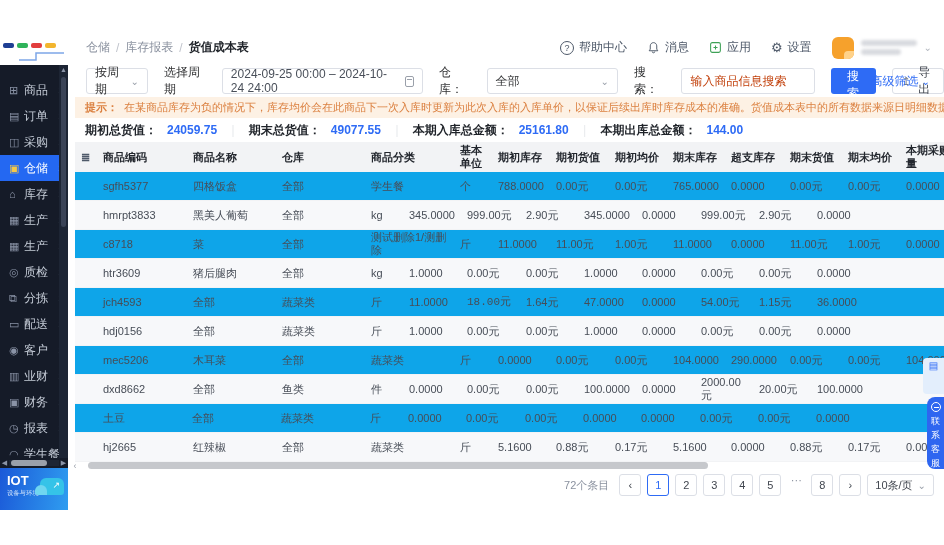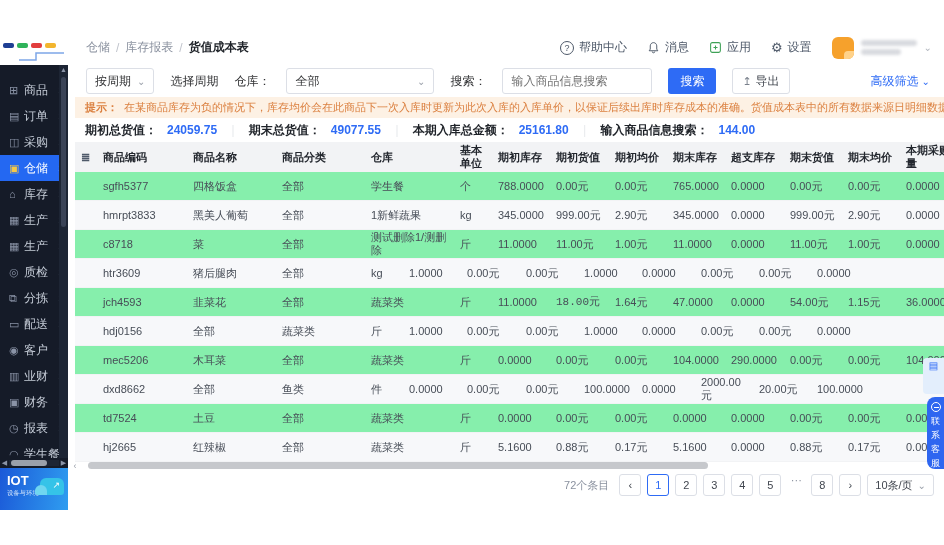--- a/index.html
+++ b/index.html
@@ -55,21 +55,21 @@
   .chev { color:#b2b7bf; font-size:10px; }
 
   
   .filter-row { position:absolute; left:70px; top:66px; width:874px; height:30px; display:flex; align-items:center; gap:16px; padding-left:16px; font-size:12px; }
   .fr-box { height:26px; border:1px solid #dcdfe6; border-radius:3px; display:flex; align-items:center; padding:0 8px; gap:6px; background:#fff; }
   .fr-label { color:#303133; }
   .date-box { width:228px; justify-content:space-between; color:#494f59; }
   .cal-icon { width:11px; height:11px; border:1px solid #9aa0aa; border-radius:2px; position:relative; }
   .cal-icon:before { content:""; position:absolute; left:1px; top:2px; right:1px; border-top:1px solid #9aa0aa; }
   .wh-select { width:148px; justify-content:space-between; }
-  .search-input { width:150px; color:#737373; }
+  .search-input { width:150px; color:#c2410c; }
   .btn-primary { height:26px; padding:0 12px; background:#2e6bf5; color:#fff; border:none; border-radius:3px; font-size:12px; cursor:pointer; }
   .btn-plain { height:26px; padding:0 9px; background:#fff; border:1px solid #dcdfe6; border-radius:3px; font-size:12px; color:#41464f; display:flex; align-items:center; gap:4px; cursor:pointer; }
   .adv-filter { position:absolute; right:14px; color:#2e6bf5; display:flex; align-items:center; gap:3px; cursor:pointer; }
   .dd-arrow { font-size:10px; color:#9aa0aa; }
 
   
   .notice { position:absolute; left:75px; top:97px; width:869px; height:21px; background:#fdf1e4; display:flex; align-items:center; padding-left:10px; font-size:11px; color:#db8040; white-space:nowrap; overflow:hidden; }
   .notice b { margin-right:6px; font-weight:bold; }
 
   
@@ -77,21 +77,21 @@
   .sum-label { color:#1f2329; font-weight:bold; }
   .sum-value { color:#2e6bf5; font-weight:bold; }
   .sum-sep { color:#e1e4e8; }
 
   
   .table-wrap { position:absolute; left:75px; top:142px; width:869px; overflow:hidden; }
   .thead { display:flex; background:#f2f3f5; height:30px; }
   .thead .cell { font-weight:bold; color:#23272e; font-size:11px; }
   .cell { flex:none; display:flex; align-items:center; padding:0 4px 0 8px; line-height:13px; font-size:11px; color:#474d57; overflow:hidden; }
   .cell.c0 { width:20px; padding:0 0 0 6px; }
-  .trow { display:flex; height:29px; border-bottom:1px solid #f2f3f5; background:#86efac; }
+  .trow { display:flex; height:29px; border-bottom:1px solid #f2f3f5; background:#0ea5e9; }
   .trow.alt { background:#f7f8fa; }
   .col-settings { color:#4e5969; font-size:11px; cursor:pointer; }
 
   
   .hscroll { position:absolute; left:70px; top:461px; width:874px; height:9px; display:flex; align-items:center; }
   .hscroll .arr { font-size:9px; color:#9aa0aa; width:10px; text-align:center; }
   .hscroll .track { flex:1; height:7px; position:relative; }
   .hscroll .thumb { position:absolute; left:8px; top:0; width:620px; height:7px; background:#c6c8cc; border-radius:4px; }
   .pagination { position:absolute; right:10px; top:473px; height:24px; display:flex; align-items:center; gap:6px; font-size:11px; }
   .pg-total { color:#8a919f; margin-right:4px; }
@@ -260,20 +260,24 @@
     </div>
   </div>
 </div>
 
 <div class="filter-row">
   <div class="fr-box">
     <span>按周期</span>
     <span class="dd-arrow">⌄</span>
   </div>
   <span class="fr-label">选择周期</span>
+  <div class="fr-box date-box">
+    <span>2024-09-25 00:00 – 2024-10-24 24:00</span>
+    <span class="cal-icon"></span>
+  </div>
   <span class="fr-label">仓库：</span>
   <div class="fr-box wh-select">
     <span>全部</span>
     <span class="dd-arrow">⌄</span>
   </div>
   <span class="fr-label">搜索：</span>
   <div class="fr-box search-input">
     <span>输入商品信息搜索</span>
   </div>
   <button class="btn-primary">搜索</button>
@@ -295,33 +299,33 @@
 <div class="summary">
     <span class="sum-label">期初总货值：</span>
     <span class="sum-value">24059.75</span>
     <span class="sum-sep">｜</span>
     <span class="sum-label">期末总货值：</span>
     <span class="sum-value">49077.55</span>
     <span class="sum-sep">｜</span>
     <span class="sum-label">本期入库总金额：</span>
     <span class="sum-value">25161.80</span>
     <span class="sum-sep">｜</span>
-    <span class="sum-label">输入商品信息搜索：</span>
+    <span class="sum-label">本期出库总金额：</span>
     <span class="sum-value">144.00</span>
   </div>
 
 <div class="table-wrap">
   <div class="thead">
       <div class="cell c0">
         <span class="col-settings">≣</span>
       </div>
       <div class="cell" style="width: 90px;">商品编码</div>
       <div class="cell" style="width: 89px;">商品名称</div>
+      <div class="cell" style="width: 89px;">仓库</div>
       <div class="cell" style="width: 89px;">商品分类</div>
-      <div class="cell" style="width: 89px;">仓库</div>
       <div class="cell" style="width: 38px;">基本单位</div>
       <div class="cell" style="width: 58px;">期初库存</div>
       <div class="cell" style="width: 59px;">期初货值</div>
       <div class="cell" style="width: 58px;">期初均价</div>
       <div class="cell" style="width: 58px;">期末库存</div>
       <div class="cell" style="width: 59px;">超支库存</div>
       <div class="cell" style="width: 58px;">期末货值</div>
       <div class="cell" style="width: 58px;">期末均价</div>
       <div class="cell" style="width: 70px;">本期采购入量</div>
     </div>
@@ -340,21 +344,20 @@
         <div class="cell" style="width: 59px;">0.0000</div>
         <div class="cell" style="width: 58px;">0.00元</div>
         <div class="cell" style="width: 58px;">0.00元</div>
         <div class="cell" style="width: 70px;">0.0000</div>
       </div>
       <div class="trow alt">
         <div class="cell c0"></div>
         <div class="cell" style="width: 90px;">hmrpt3833</div>
         <div class="cell" style="width: 89px;">黑美人葡萄</div>
         <div class="cell" style="width: 89px;">全部</div>
-        <div class="cell" style="width: 89px;">1新鲜蔬果</div>
         <div class="cell" style="width: 38px;">kg</div>
         <div class="cell" style="width: 58px;">345.0000</div>
         <div class="cell" style="width: 59px;">999.00元</div>
         <div class="cell" style="width: 58px;">2.90元</div>
         <div class="cell" style="width: 58px;">345.0000</div>
         <div class="cell" style="width: 59px;">0.0000</div>
         <div class="cell" style="width: 58px;">999.00元</div>
         <div class="cell" style="width: 58px;">2.90元</div>
         <div class="cell" style="width: 70px;">0.0000</div>
       </div>
@@ -385,21 +388,20 @@
         <div class="cell" style="width: 58px;">0.00元</div>
         <div class="cell" style="width: 58px;">1.0000</div>
         <div class="cell" style="width: 59px;">0.0000</div>
         <div class="cell" style="width: 58px;">0.00元</div>
         <div class="cell" style="width: 58px;">0.00元</div>
         <div class="cell" style="width: 70px;">0.0000</div>
       </div>
       <div class="trow">
         <div class="cell c0"></div>
         <div class="cell" style="width: 90px;">jch4593</div>
-        <div class="cell" style="width: 89px;">韭菜花</div>
         <div class="cell" style="width: 89px;">全部</div>
         <div class="cell" style="width: 89px;">蔬菜类</div>
         <div class="cell" style="width: 38px;">斤</div>
         <div class="cell" style="width: 58px;">11.0000</div>
         <div class="cell" style="width: 59px; font-family: Liberation Mono, monospace;">18.00元</div>
         <div class="cell" style="width: 58px;">1.64元</div>
         <div class="cell" style="width: 58px;">47.0000</div>
         <div class="cell" style="width: 59px;">0.0000</div>
         <div class="cell" style="width: 58px;">54.00元</div>
         <div class="cell" style="width: 58px;">1.15元</div>
@@ -446,21 +448,20 @@
         <div class="cell" style="width: 59px;">0.00元</div>
         <div class="cell" style="width: 58px;">0.00元</div>
         <div class="cell" style="width: 58px;">100.0000</div>
         <div class="cell" style="width: 59px;">0.0000</div>
         <div class="cell" style="width: 58px;">2000.00元</div>
         <div class="cell" style="width: 58px;">20.00元</div>
         <div class="cell" style="width: 70px;">100.0000</div>
       </div>
       <div class="trow">
         <div class="cell c0"></div>
-        <div class="cell" style="width: 90px;">td7524</div>
         <div class="cell" style="width: 89px;">土豆</div>
         <div class="cell" style="width: 89px;">全部</div>
         <div class="cell" style="width: 89px;">蔬菜类</div>
         <div class="cell" style="width: 38px;">斤</div>
         <div class="cell" style="width: 58px;">0.0000</div>
         <div class="cell" style="width: 59px;">0.00元</div>
         <div class="cell" style="width: 58px;">0.00元</div>
         <div class="cell" style="width: 58px;">0.0000</div>
         <div class="cell" style="width: 59px;">0.0000</div>
         <div class="cell" style="width: 58px;">0.00元</div>

